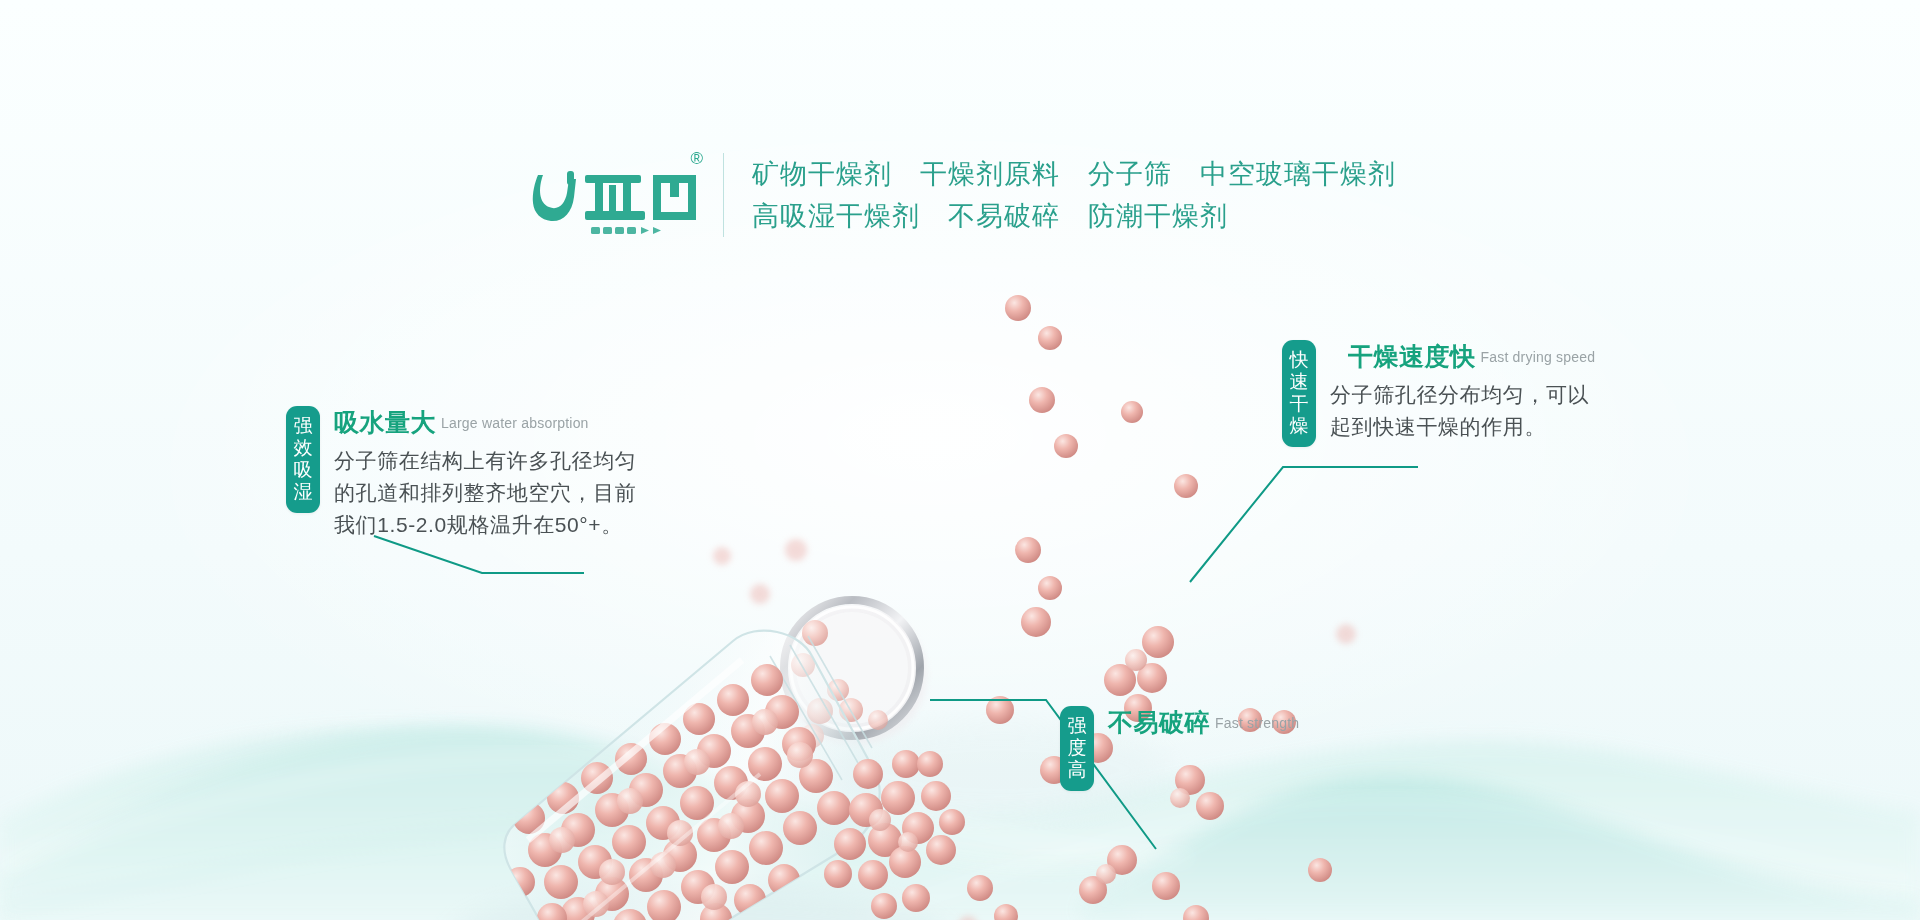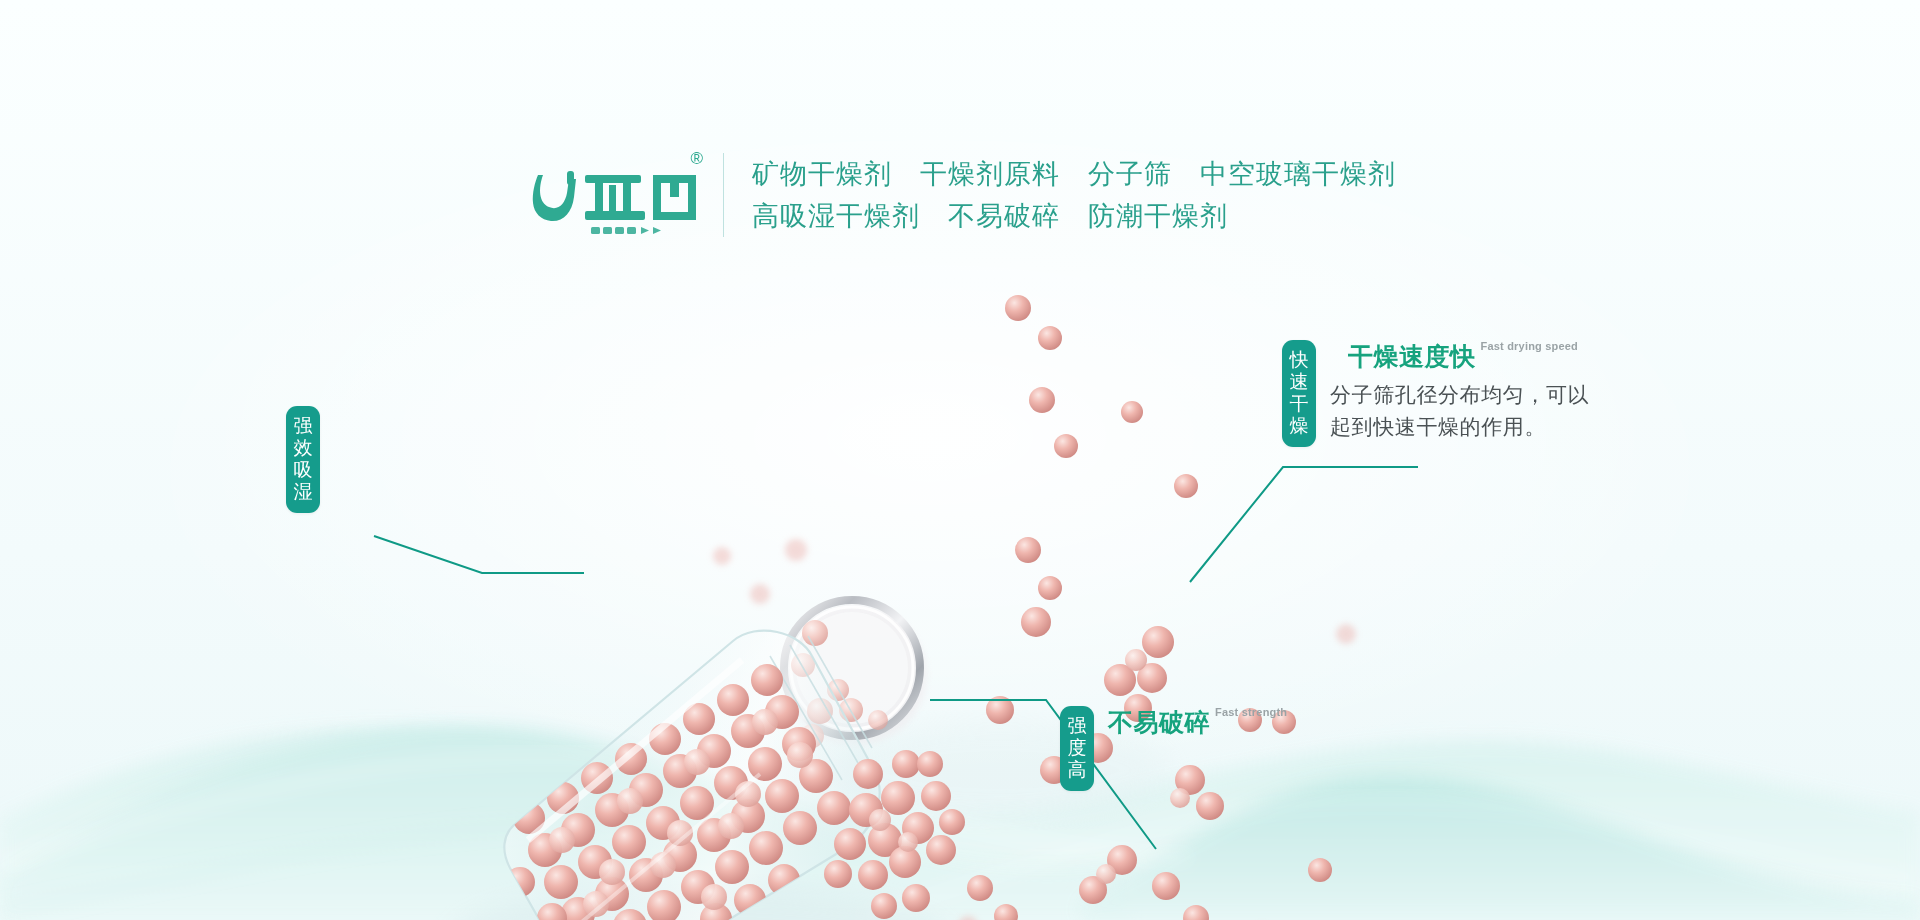--- a/index.html
+++ b/index.html
@@ -49,26 +49,26 @@
   
   .anno { position:absolute; display:flex; align-items:flex-start; }
   .badge {
     background:#159c8c; color:#fff; border-radius:11px;
     width:34px; padding:9px 0 10px 0;
     display:flex; flex-direction:column; align-items:center;
     font-size:19px; line-height:1.16; letter-spacing:0px;
     flex:0 0 auto; box-shadow:0 1px 3px rgba(0,0,0,.06);
   }
   .anno-body { margin-left:14px; }
-  .anno-head { display:flex; align-items:flex-start; white-space:nowrap; }
+  .anno-head { display:flex; align-items:center; white-space:nowrap; }
   .anno-title {
     font-size:25px; font-weight:bold; color:#16a37e; letter-spacing:.5px;
   }
   .anno-sub {
-    font-size:11px; color:#9aa3a6; margin-left:5px; letter-spacing:.2px;font-weight:bold;
+    font-size:14px; color:#9aa3a6; margin-left:5px; letter-spacing:.2px;
   }
   .anno-text {
     margin-top:6px; font-size:21px; color:#4a5154;
     line-height:1.52; letter-spacing:.6px; white-space:pre-line;
   }
 
   #anno-absorb { left:286px; top:406px; }
   #anno-speed  { left:1282px; top:340px; }
   #anno-speed .anno-head { padding-left:18px; }
   #anno-strength { left:1060px; top:706px; }
@@ -401,20 +401,29 @@
     </g>
   </svg>
 
   <div class="anno" id="anno-absorb">
     <div class="badge">
       <span>强</span>
         <span>效</span>
       <span>吸</span>
         <span>湿</span>
     </div>
+    <div class="anno-body">
+      <div class="anno-head">
+        <span class="anno-title">吸水量大</span>
+        <span class="anno-sub">Large water absorption</span>
+      </div>
+      <div class="anno-text">分子筛在结构上有许多孔径均匀
+的孔道和排列整齐地空穴，目前
+我们1.5-2.0规格温升在50°+。</div>
+    </div>
   </div>
 
   <div class="anno" id="anno-speed">
     <div class="badge">
       <span>快</span>
         <span>速</span>
       <span>干</span>
         <span>燥</span>
     </div>
     <div class="anno-body">

